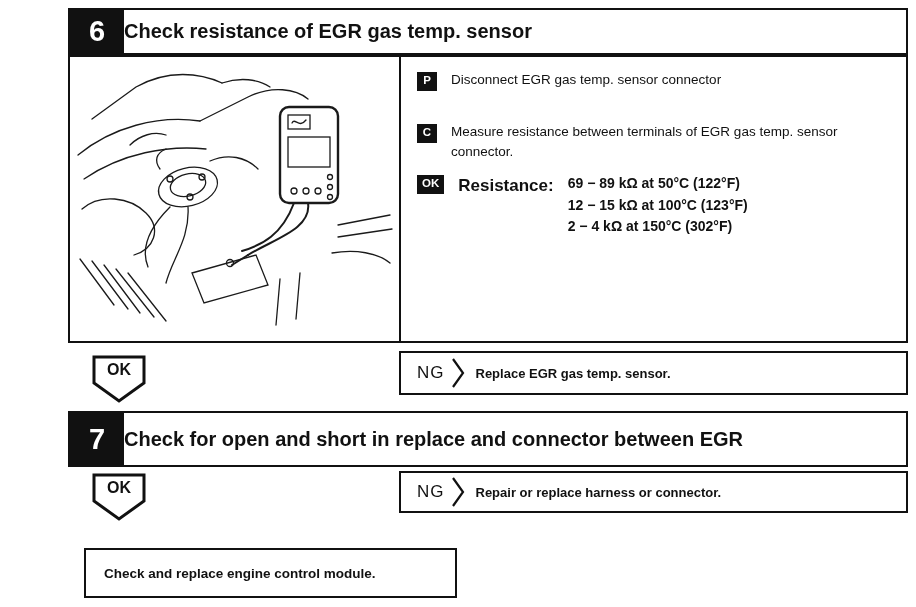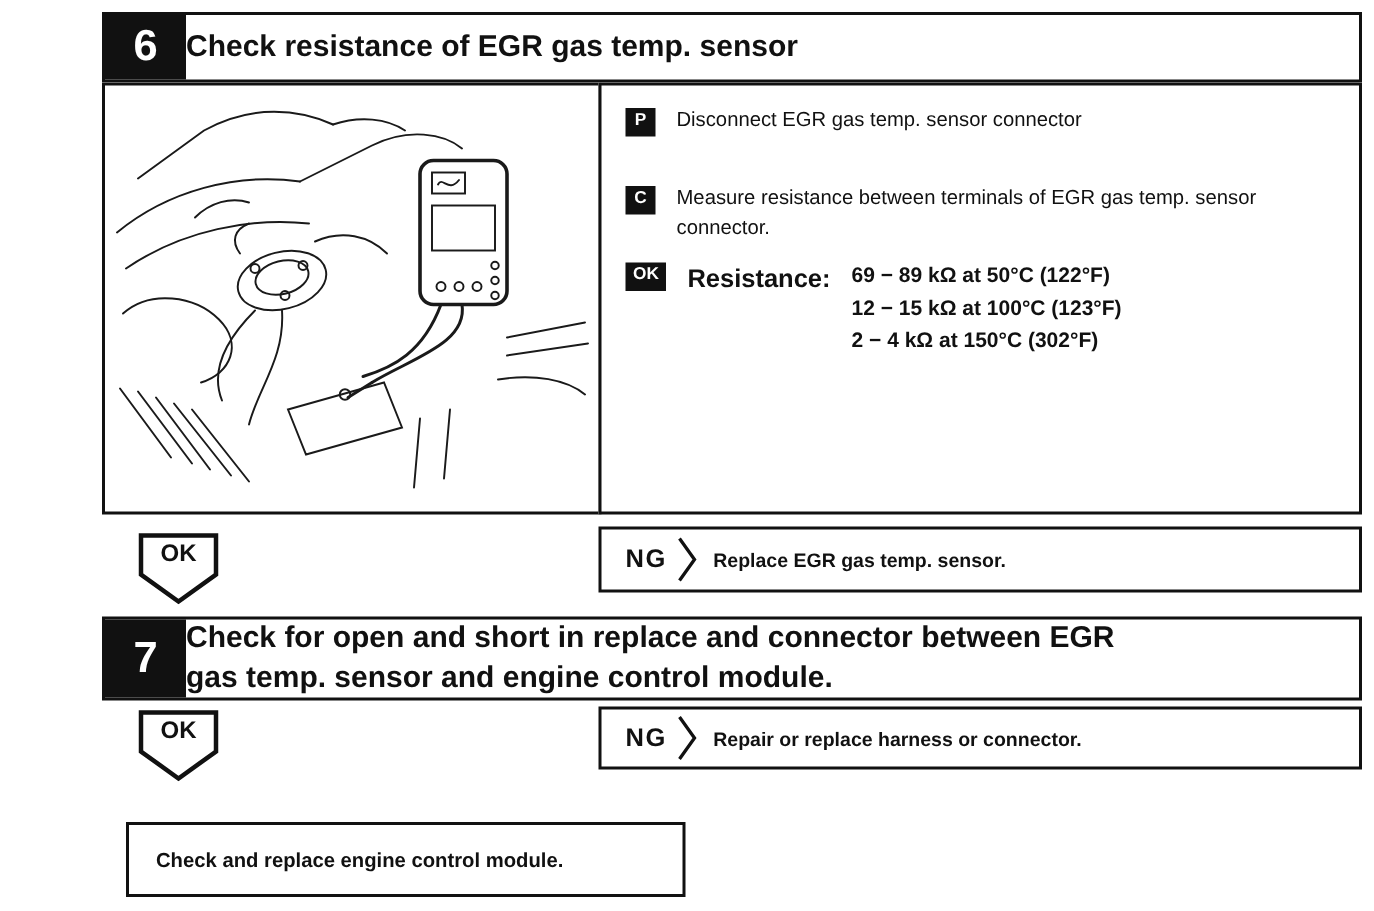--- a/index.html
+++ b/index.html
@@ -29,21 +29,21 @@
     line-height: 1; padding: 3px 5px 4px 5px; display: inline-block;
     text-align: center; min-width: 10px; margin-top: 2px;
   }
   .inst-text { margin-left: 14px; font-size: 13.5px; line-height: 1.5; }
   .c-text { max-width: 392px; }
   .res-label { margin-left: 14px; font-size: 17px; font-weight: bold; line-height: 1.5; }
   .res-values { margin-left: 14px; font-size: 14px; font-weight: bold; line-height: 1.55; }
 
   
   .ng-box { display: flex; align-items: center; padding-left: 16px; }
-  .ng-label { font-size: 17px; font-weight: bold; letter-spacing: 1px; }
+  .ng-label { font-size: 17px; font-weight: normal; letter-spacing: 1px; }
   .ng-chevron { margin: 0 11px 0 7px; display: inline-flex; }
   .ng-text { font-size: 13px; font-weight: bold; }
 
   
   .ok-wrap { position: absolute; width: 54px; height: 48px; }
   .ok-label {
     position: absolute; top: 6px; left: 0; width: 100%; text-align: center;
     font-weight: bold; font-size: 16px; color: #111111;
   }
 
@@ -161,21 +161,20 @@
     </span>
     <span class="ng-text">Replace EGR gas temp. sensor.</span>
   </div>
 
   <div class="abs bordered step-header" style="left:68px; top:411px; width:840px; height:56px;">
     <div class="numbox">
       <span>7</span>
     </div>
     <div class="step-title">
       <span>Check for open and short in replace and connector between EGR</span>
-      <span>gas temp. sensor and engine control module.</span>
     </div>
   </div>
 
   <div class="ok-wrap" style="left:92px; top:473px;">
     <svg width="54" height="48" viewBox="0 0 54 48">
       <polygon points="2,2 52,2 52,28 27,46 2,28" fill="#ffffff" stroke="#111111" stroke-width="3"></polygon>
     </svg>
     <div class="ok-label">OK</div>
   </div>
 

